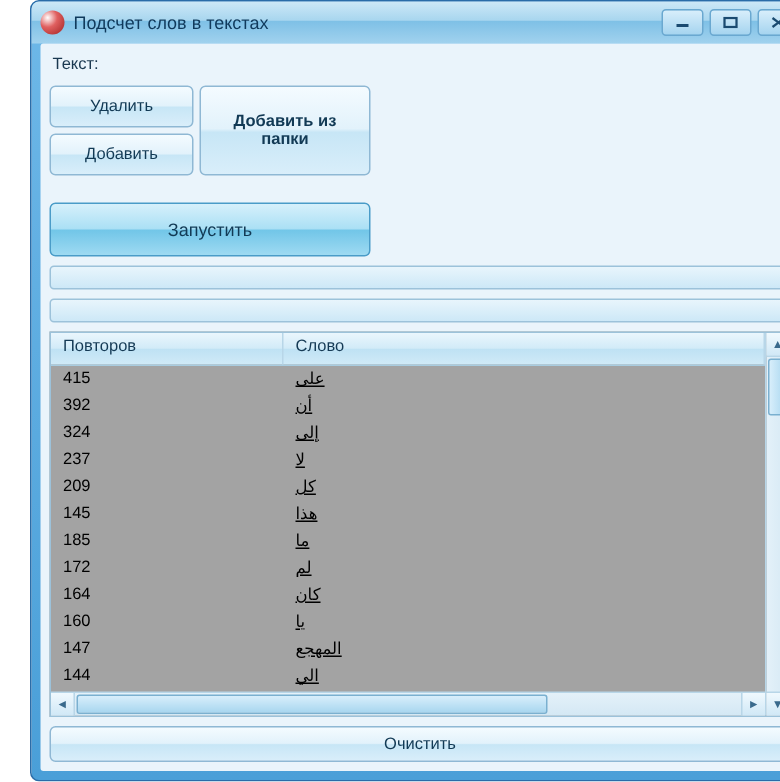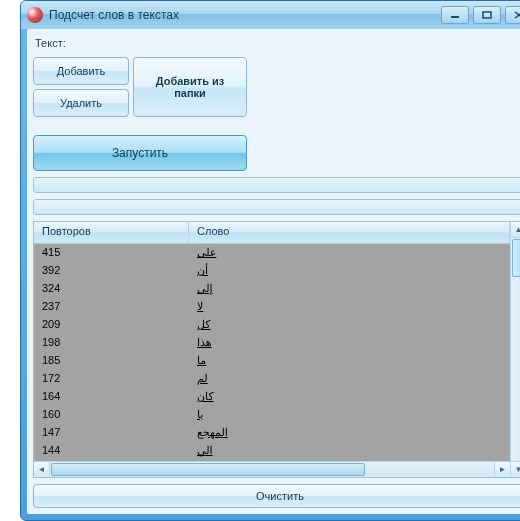--- a/index.html
+++ b/index.html
@@ -200,22 +200,22 @@
       </div>
     </div>
   </div>
 
   <div class="client">
     <div class="top-row">
       <div class="right-panel">
         <div class="label-text">Текст:</div>
         <div class="btn-grid">
           <div class="btn-col" style="width:96px">
+            <button class="btn">Удалить</button>
             <button class="btn">Добавить</button>
-            <button class="btn">Удалить</button>
           </div>
           <button class="btn tall" style="flex:1">Добавить из папки</button>
         </div>
         <button class="btn run">Запустить</button>
       </div>
     </div>
 
     <div class="progress"></div>
     <div class="progress"></div>
 
@@ -240,21 +240,21 @@
             </div>
           <div class="tr">
               <div class="td c1">237</div>
               <div class="td c2">لا</div>
             </div>
           <div class="tr">
               <div class="td c1">209</div>
               <div class="td c2">كل</div>
             </div>
           <div class="tr">
-              <div class="td c1">198</div>
+              <div class="td c1">145</div>
               <div class="td c2">هذا</div>
             </div>
           <div class="tr">
               <div class="td c1">185</div>
               <div class="td c2">ما</div>
             </div>
           <div class="tr">
               <div class="td c1">172</div>
               <div class="td c2">لم</div>
             </div>

